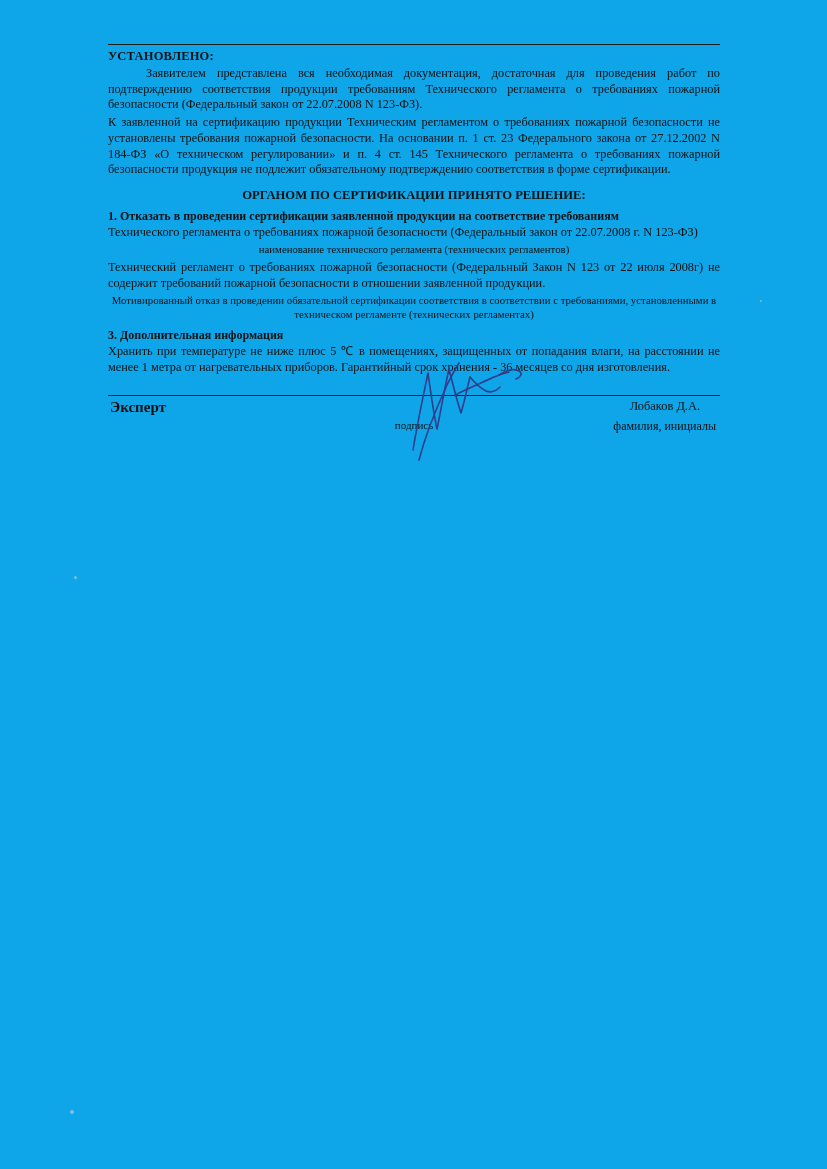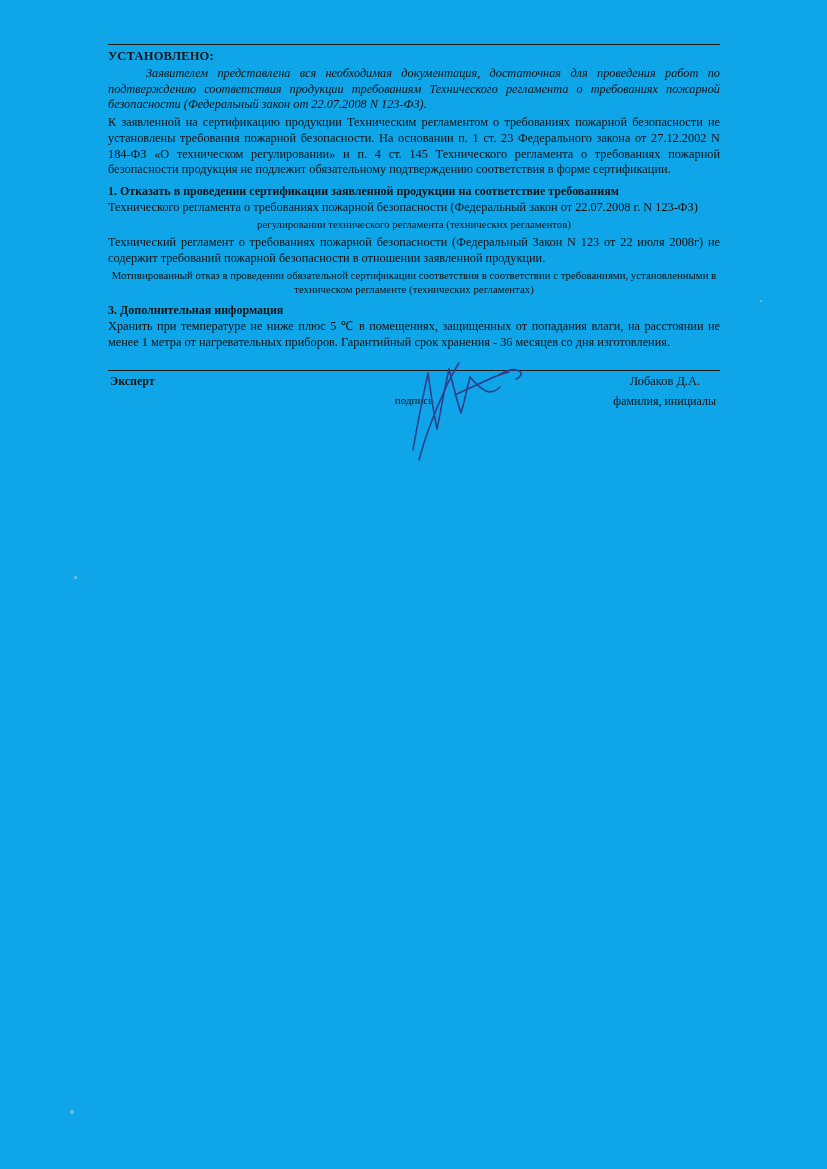--- a/index.html
+++ b/index.html
@@ -42,21 +42,20 @@
     letter-spacing: 0.2px;
   }
   p.body {
     font-size: 12.3px;
     line-height: 1.28;
     text-align: justify;
     margin: 0 0 2px 0;
   }
   p.indent {
     text-indent: 38px;
-    font-style: italic;
   }
   .small-caption {
     font-size: 10.8px;
     text-align: center;
     line-height: 1.25;
     margin: 1px 0 4px 0;
   }
   .bold-line {
     font-weight: bold;
     font-size: 12px;
@@ -77,21 +76,21 @@
     border-top: 1px solid #1b1b1b;
     width: 100%;
     position: absolute;
     top: 0;
     left: 0;
   }
   .sign-left {
     position: absolute;
     top: 4px;
     left: 2px;
-    font-size: 12px;
+    font-size: 15px;
     font-weight: bold;
   }
   .sign-center {
     position: absolute;
     top: 24px;
     left: 50%;
     transform: translateX(-50%);
     font-size: 11px;
   }
   .sign-right-name {
@@ -132,24 +131,25 @@
 
   <div class="doc">
 
     <div class="rule"></div>
 
     <div class="sec-title">УСТАНОВЛЕНО:</div>
 
     <p class="body indent">Заявителем представлена вся необходимая документация, достаточная для проведения работ по подтверждению соответствия продукции требованиям Технического регламента о требованиях пожарной безопасности (Федеральный закон от 22.07.2008 N 123-ФЗ).</p>
     <p class="body">К заявленной на сертификацию продукции Техническим регламентом о требованиях пожарной безопасности не установлены требования пожарной безопасности. На основании п. 1 ст. 23 Федерального закона от 27.12.2002 N 184-ФЗ «О техническом регулировании» и п. 4 ст. 145 Технического регламента о требованиях пожарной безопасности продукция не подлежит обязательному подтверждению соответствия в форме сертификации.</p>
 
+    <div class="decision-head">ОРГАНОМ ПО СЕРТИФИКАЦИИ ПРИНЯТО РЕШЕНИЕ:</div>
 
     <div class="bold-line">1. Отказать в проведении сертификации заявленной продукции на соответствие требованиям</div>
     <p class="body">Технического регламента о требованиях пожарной безопасности (Федеральный закон от 22.07.2008 г. N 123-ФЗ)</p>
-    <div class="small-caption">регулировании технического регламента (технических регламентов)</div>
+    <div class="small-caption">наименование технического регламента (технических регламентов)</div>
 
     <p class="body">Технический регламент о требованиях пожарной безопасности (Федеральный Закон N 123 от 22 июля 2008г) не содержит требований пожарной безопасности в отношении заявленной продукции.</p>
     <div class="small-caption">Мотивированный отказ в проведении обязательной сертификации соответствия в соответствии с требованиями, установленными в</div>
     <div class="small-caption" style="margin-top:-3px;">техническом регламенте (технических регламентах)</div>
 
     <div class="bold-line">3. Дополнительная информация</div>
     <p class="body">Хранить при температуре не ниже плюс 5 ℃ в помещениях, защищенных от попадания влаги, на расстоянии не менее 1 метра от нагревательных приборов. Гарантийный срок хранения - 36 месяцев со дня изготовления.</p>
 
     <div class="sign-row">
       <div class="sign-rule"></div>

